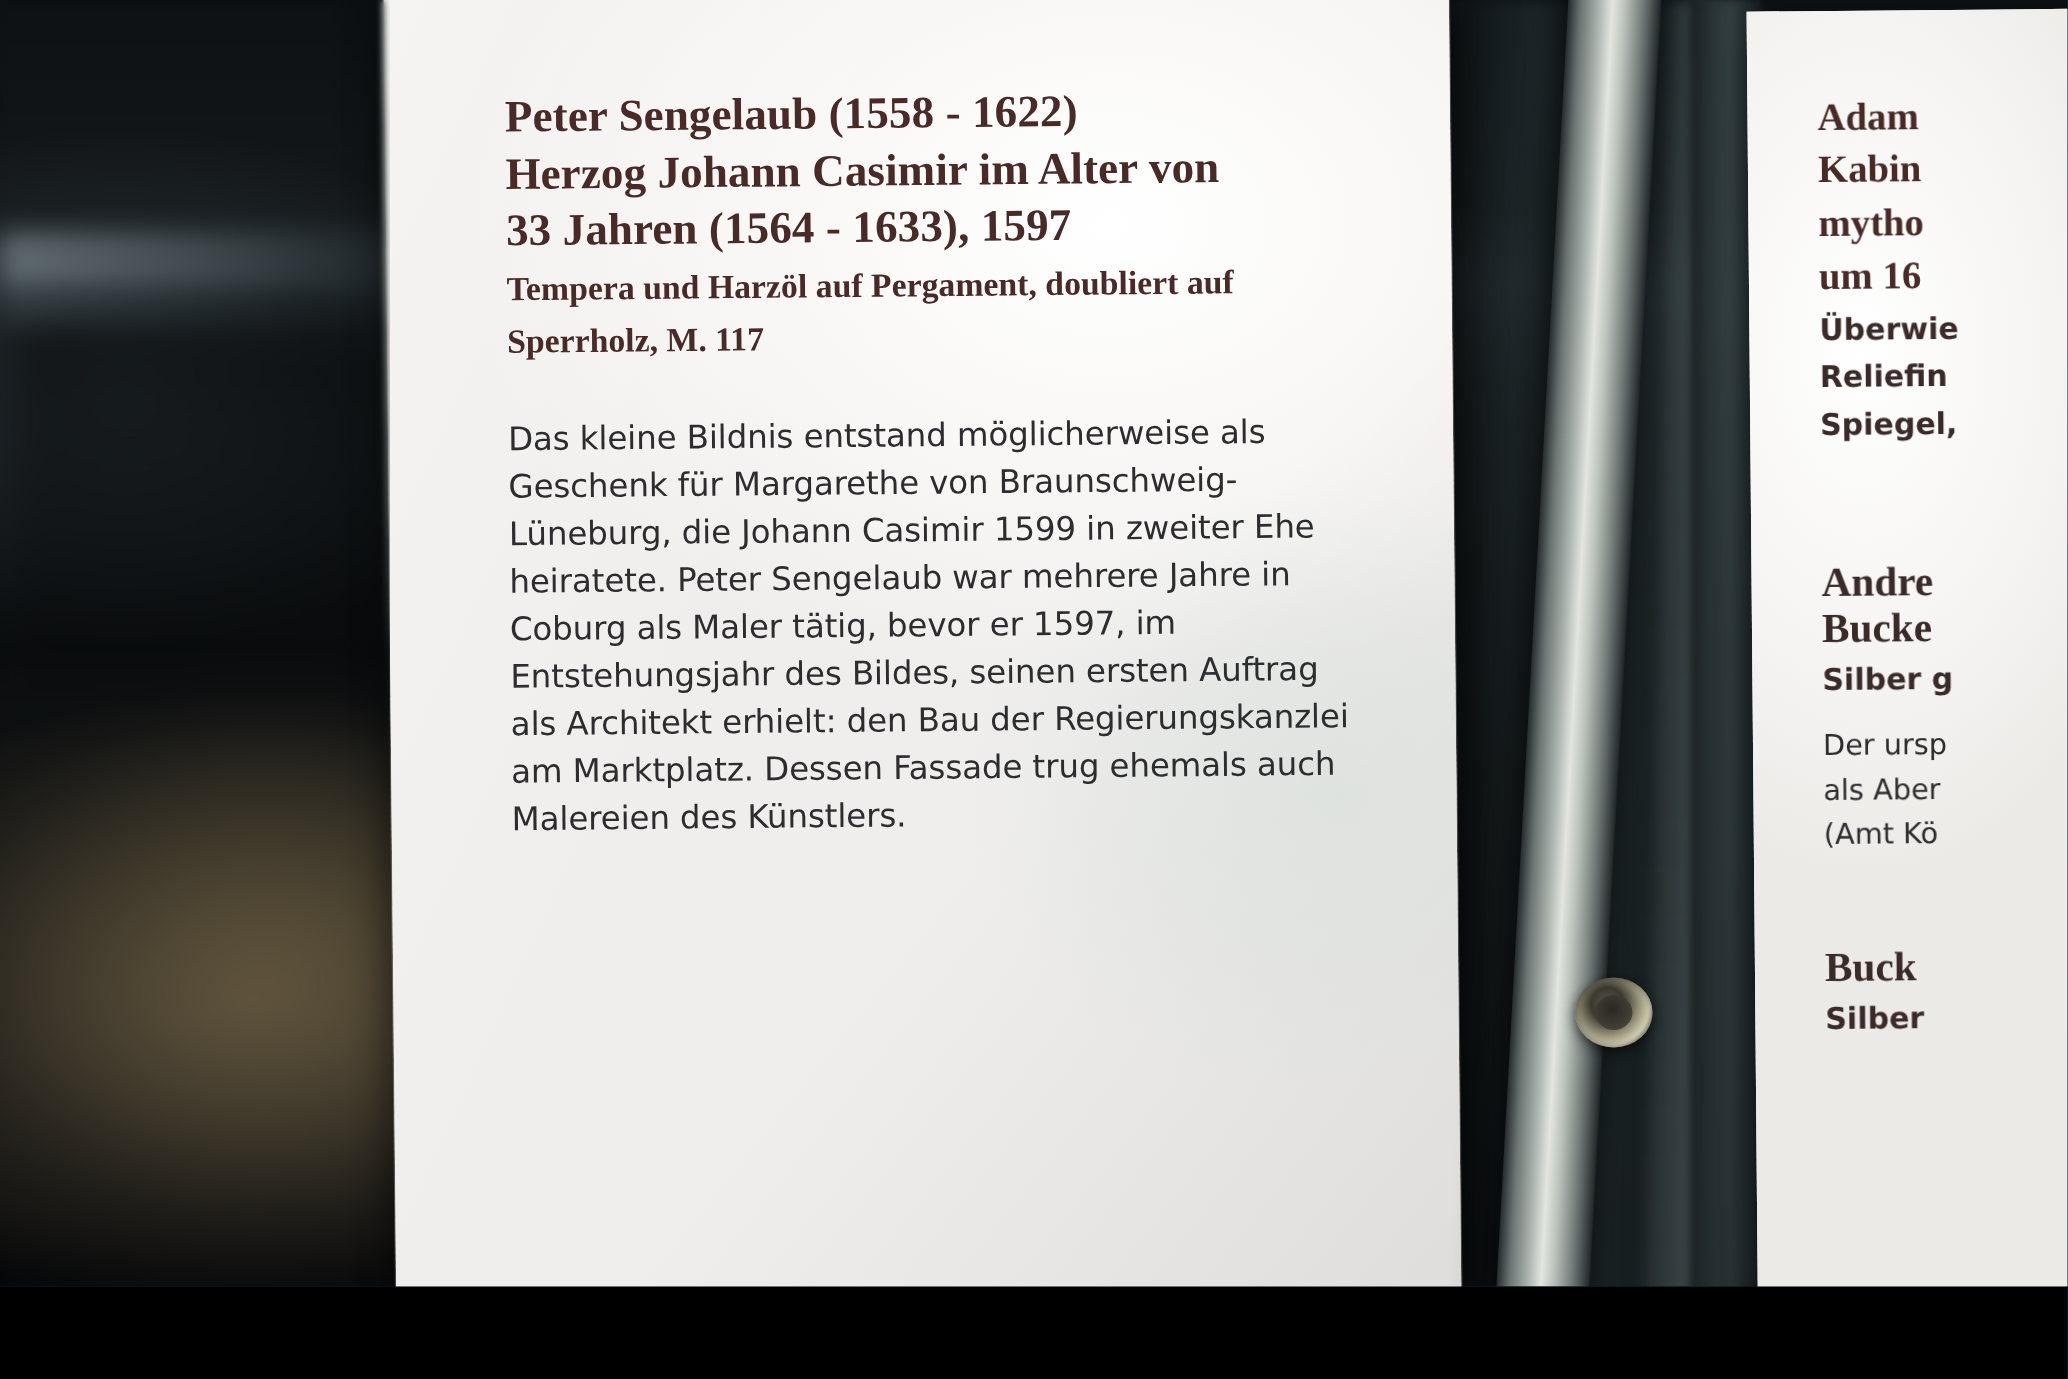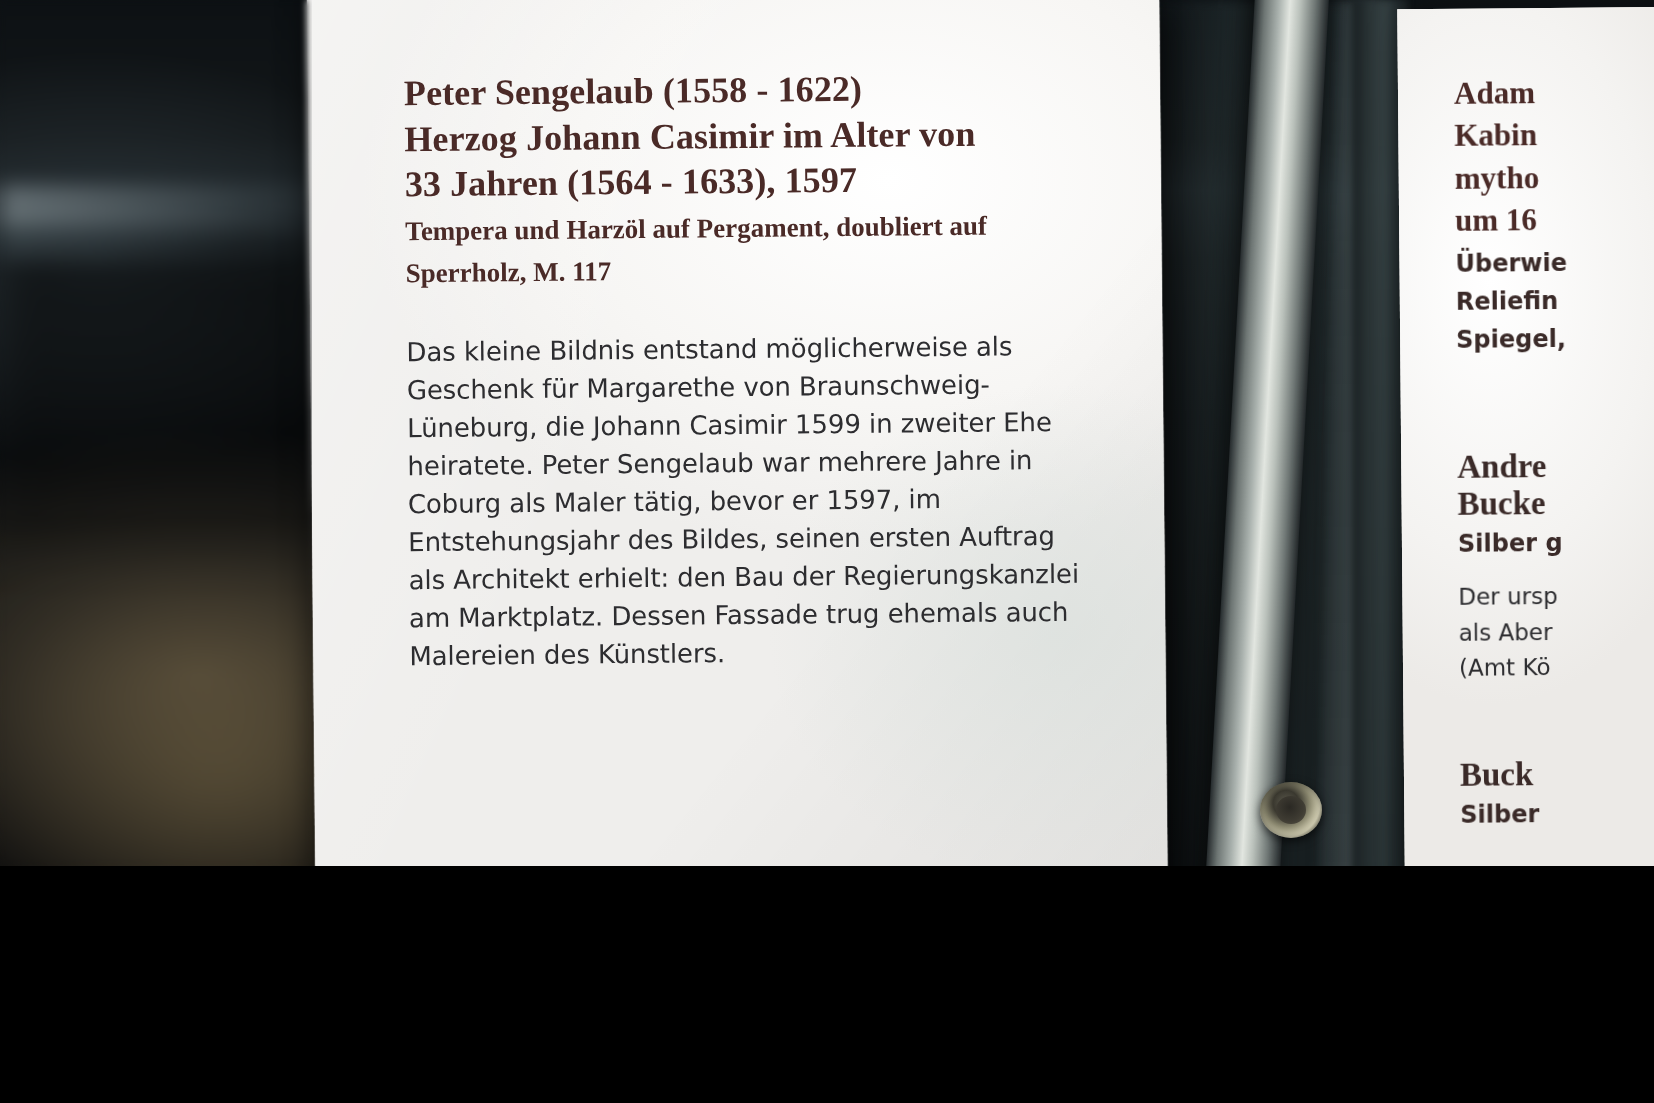--- a/index.html
+++ b/index.html
@@ -10,21 +10,21 @@
   body {
     width: 1654px;
     height: 1103px;
     overflow: hidden;
     font-family: "Liberation Sans", sans-serif;
   }
 
   #scene {
     position: relative;
     width: 1654px;
-    height: 866px;
+    height: 1029px;
     overflow: hidden;
     background: #0369a1;
   }
 
   
   .bg-base {
     position: absolute;
     inset: 0;
     background:
       radial-gradient(ellipse 700px 400px at 12% 78%, #4a4234 0%, rgba(40,36,28,0.0) 62%),

